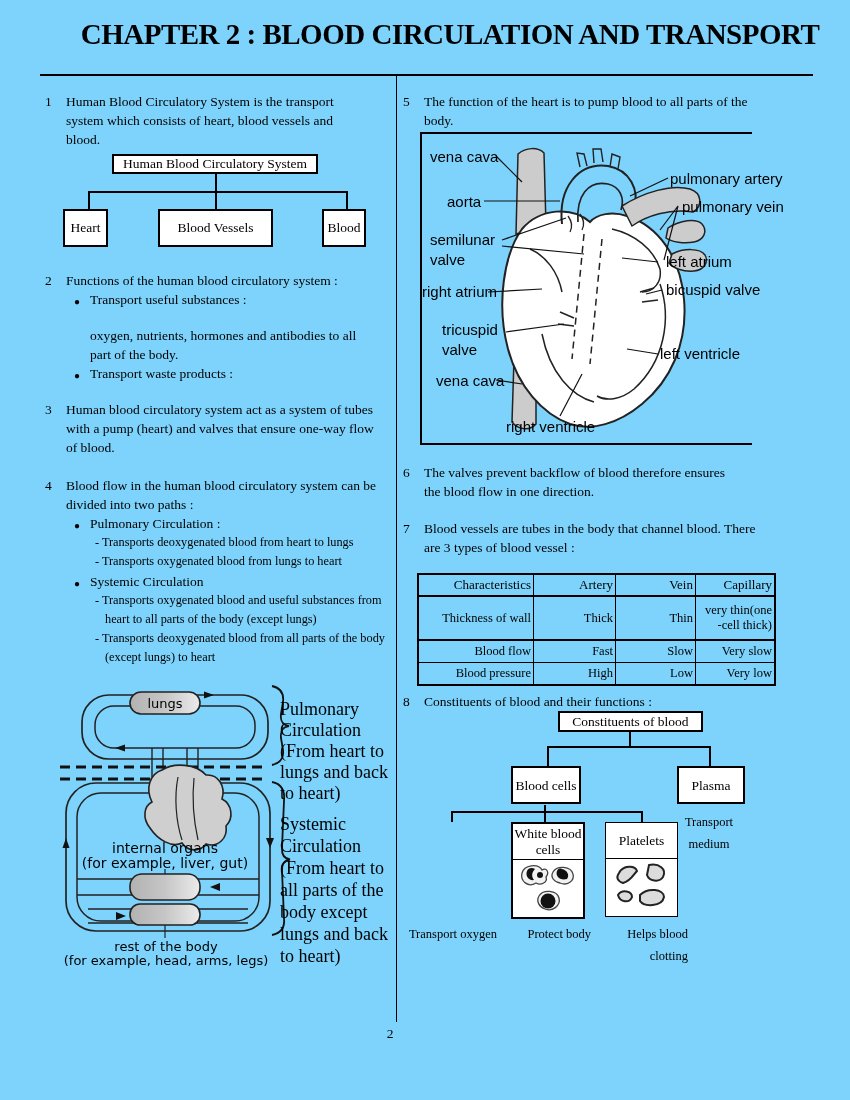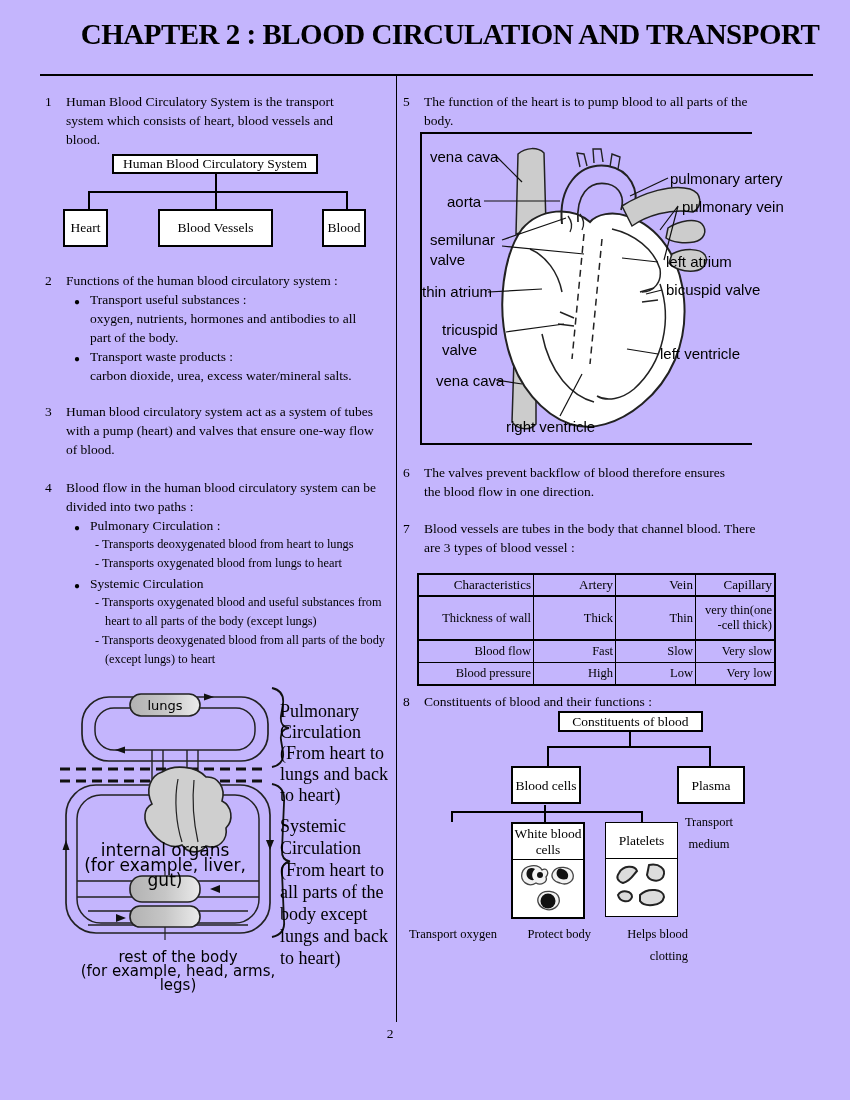--- a/index.html
+++ b/index.html
@@ -1,32 +1,32 @@
 <!DOCTYPE html>
 <html><head>
 <meta charset="utf-8">
 <style>
   html,body{margin:0;padding:0;background:#888;}
-  .page{position:relative;width:850px;height:1100px;background:#c4b5fd;font-family:"Liberation Serif",serif;color:#000;overflow:hidden;margin:0 auto;}
+  .page{position:relative;width:850px;height:1100px;background:#7dd3fc;font-family:"Liberation Serif",serif;color:#000;overflow:hidden;margin:0 auto;}
   .title{position:absolute;left:50px;top:18px;width:800px;text-align:center;font-size:29px;font-weight:bold;letter-spacing:-0.5px;}
   .top-rule{position:absolute;left:40px;top:74px;width:773px;height:2px;background:#000;}
   .col-divider{position:absolute;left:396px;top:74px;width:1px;height:948px;background:#000;}
   .page-num{position:absolute;left:378px;top:1026px;width:24px;text-align:center;font-size:13.5px;}
 
   .col-left{position:absolute;left:45px;top:92px;width:348px;}
   .col-right{position:absolute;left:403px;top:92px;width:430px;}
 
   .item{position:relative;padding-left:21px;font-size:13.5px;line-height:19px;}
   .item .num{position:absolute;left:0;top:0;}
   .mt0{margin-top:0;}.mt5{margin-top:5px;}.mt14{margin-top:14px;}.mt16{margin-top:16px;}
   .mt17{margin-top:17px;}.mt18{margin-top:18px;}.mt19{margin-top:19px;}.mt6{margin-top:6px;}.mt2{margin-top:2px;}
   .w295{max-width:295px;}.w310{max-width:310px;}.w320{max-width:320px;}.w345{max-width:345px;}.w350{max-width:350px;}
   .bullet-row{position:relative;padding-left:24px;margin-top:0;}
   .bullet-dot{position:absolute;left:8px;top:2px;font-size:10px;}
-  .bullet-body{max-width:272px;}
+  .bullet-body{max-width:272px;margin-top:17px;}
   .dashes{margin-left:29px;font-size:12.3px;line-height:19.3px;max-width:300px;}
   .dash{padding-left:10px;text-indent:-10px;}
 
   
   .flowchart{position:relative;height:100px;font-size:13.5px;}
   .fc-box{position:absolute;border:2px solid #000;text-align:center;background:#fff;display:flex;align-items:center;justify-content:center;}
   .fc-root{left:67px;top:0;width:202px;height:16px;}
   .fc-line{position:absolute;background:#000;}
   .fc-c1{left:170px;top:20px;width:2px;height:17px;}
   .fc-h{left:43px;top:37px;width:260px;height:2px;}
@@ -122,21 +122,20 @@
       <span class="num">2</span>
       <div>Functions of the human blood circulatory system :</div>
       <div class="bullet-row">
         <span class="bullet-dot">●</span>
         <div>Transport useful substances :</div>
         <div class="bullet-body">oxygen, nutrients, hormones and antibodies to all part of the body.</div>
       </div>
       <div class="bullet-row">
         <span class="bullet-dot">●</span>
         <div>Transport waste products :</div>
-        <div class="bullet-body">carbon dioxide, urea, excess water/mineral salts.</div>
       </div>
     </div>
 
     <div class="item mt17">
       <span class="num">3</span>
       <div class="w310">Human blood circulatory system act as a system of tubes with a pump (heart) and valves that ensure one-way flow of blood.</div>
     </div>
 
     <div class="item mt19">
       <span class="num">4</span>
@@ -187,25 +186,25 @@
         <path d="M144,9.5 L154,13 L144,16.5 Z" fill="#111"></path>
         <path d="M65,62.5 L55,66 L65,69.5 Z" fill="#111"></path>
         <path d="M206,156 L214,156 L210,166 Z" fill="#111"></path>
         <path d="M2.5,166 L9.5,166 L6,156 Z" fill="#111"></path>
         <path d="M160,201 L150,205 L160,209 Z" fill="#111"></path>
         <path d="M56,230 L66,234 L56,238 Z" fill="#111"></path>
         <path d="M212,4 C221,6 224,12 223,20 L221,32 C220,40 223,43 229,44 C223,45 220,48 221,56 L223,68 C224,76 221,81 212,83" fill="none" stroke="#111" stroke-width="1.8"></path>
         <path d="M212,100 C222,102 225,110 224,119 L222,166 C221.5,173 224,176.5 230,177.5 C224,178.5 221.5,182 222,189 L224,236 C225,245 222,251 212,253" fill="none" stroke="#111" stroke-width="1.8"></path>
       </svg>
       <div class="clabel" style="left:70px;top:14px;width:70px;font-size:13px;">lungs</div>
-      <div class="clabel" style="left:18px;top:159px;width:174px;line-height:15px;font-size:17px;">
+      <div class="clabel" style="left:18px;top:159px;width:174px;line-height:15px;font-size:14px;">
         <div>internal organs</div>
         <div>(for example, liver, gut)</div>
       </div>
-      <div class="clabel" style="left:12px;top:258px;width:212px;line-height:14px;font-size:15px;margin-top:8px;">
+      <div class="clabel" style="left:0px;top:258px;width:212px;line-height:14px;font-size:13px;">
         <div>rest of the body</div>
         <div>(for example, head, arms, legs)</div>
       </div>
       <div class="ctext" style="left:220px;top:17px;width:122px;">
         <span>Pulmonary Circulation</span>
         <div>(From heart to lungs and back to heart)</div>
       </div>
       <div class="ctext" style="left:220px;top:131px;width:124px;line-height:22px;">
         <span>Systemic Circulation</span>
         <div>(From heart to all parts of the body except lungs and back to heart)</div>
@@ -251,21 +250,21 @@
           <path d="M246,44 L208,62"></path>
           <path d="M256,72 L238,96 M256,72 L242,126"></path>
           <path d="M236,128 L200,124"></path>
           <path d="M240,156 L224,160"></path>
           <path d="M236,220 L205,215"></path>
         </g>
       </svg>
       <div class="hlabel" style="left:8px;top:13px;">vena cava</div>
       <div class="hlabel" style="left:25px;top:58px;">aorta</div>
       <div class="hlabel wrap" style="left:8px;top:96px;width:74px;">semilunar valve</div>
-      <div class="hlabel" style="left:0px;top:148px;">thin atrium</div>
+      <div class="hlabel" style="left:0px;top:148px;">right atrium</div>
       <div class="hlabel wrap" style="left:20px;top:186px;width:68px;">tricuspid valve</div>
       <div class="hlabel" style="left:14px;top:237px;">vena cava</div>
       <div class="hlabel" style="left:84px;top:283px;">right ventricle</div>
       <div class="hlabel" style="left:248px;top:35px;">pulmonary artery</div>
       <div class="hlabel" style="left:260px;top:63px;">pulmonary vein</div>
       <div class="hlabel" style="left:244px;top:118px;">left atrium</div>
       <div class="hlabel" style="left:244px;top:146px;">bicuspid valve</div>
       <div class="hlabel" style="left:238px;top:210px;">left ventricle</div>
     </div>
 

